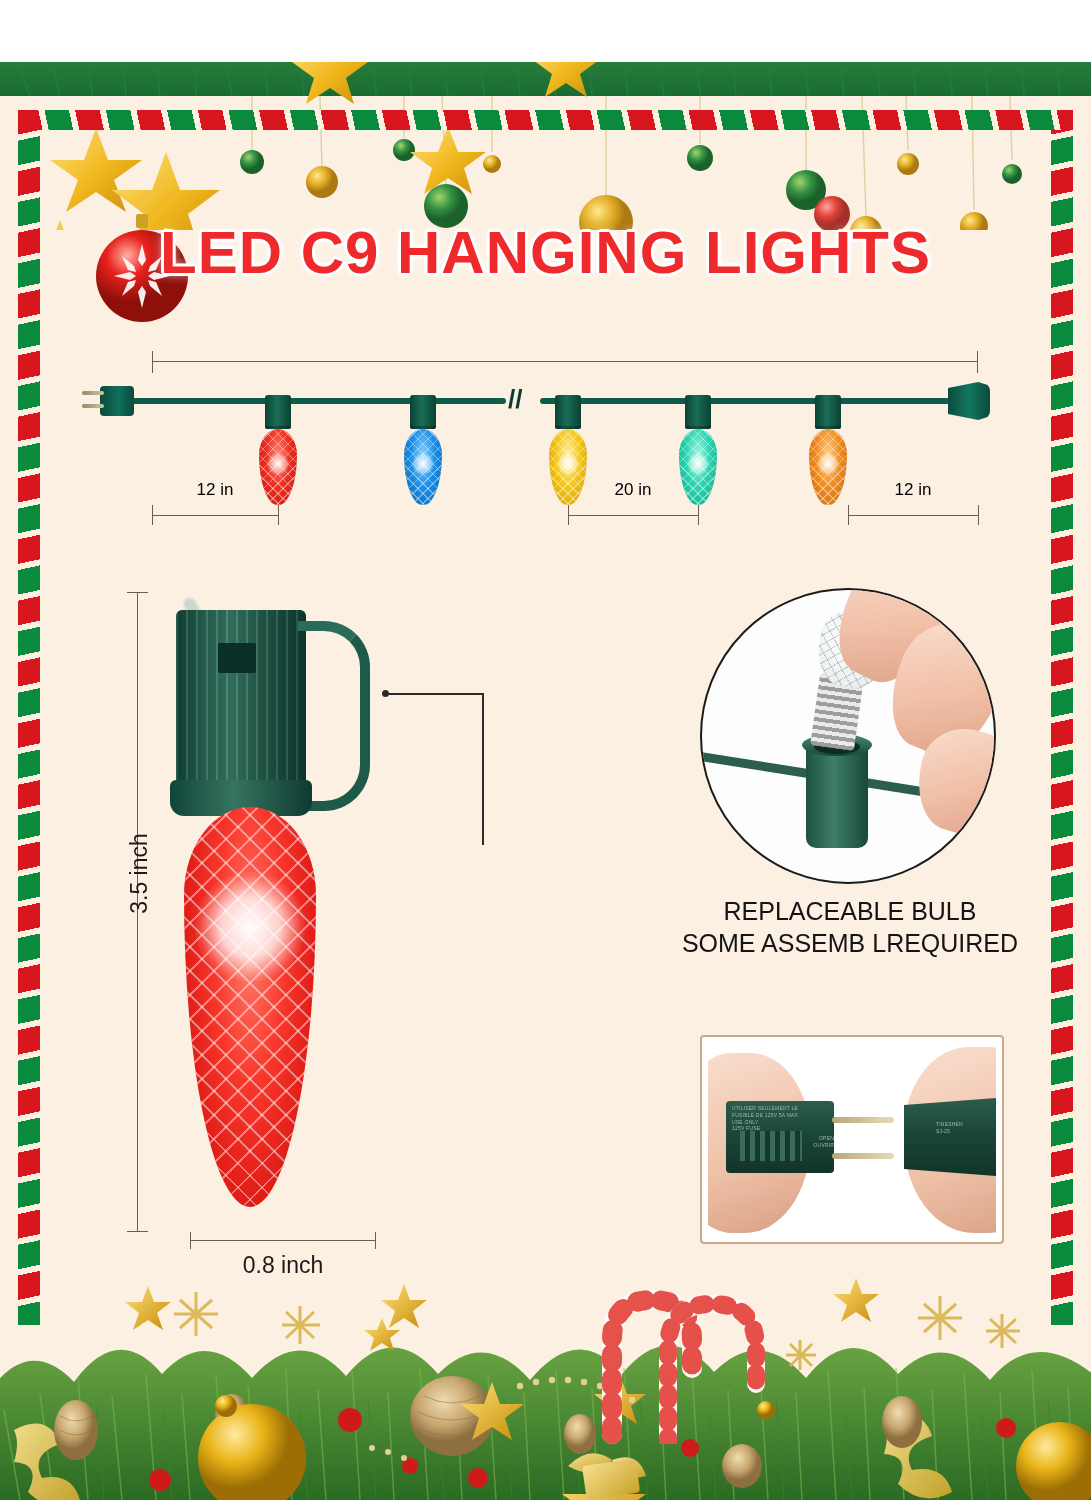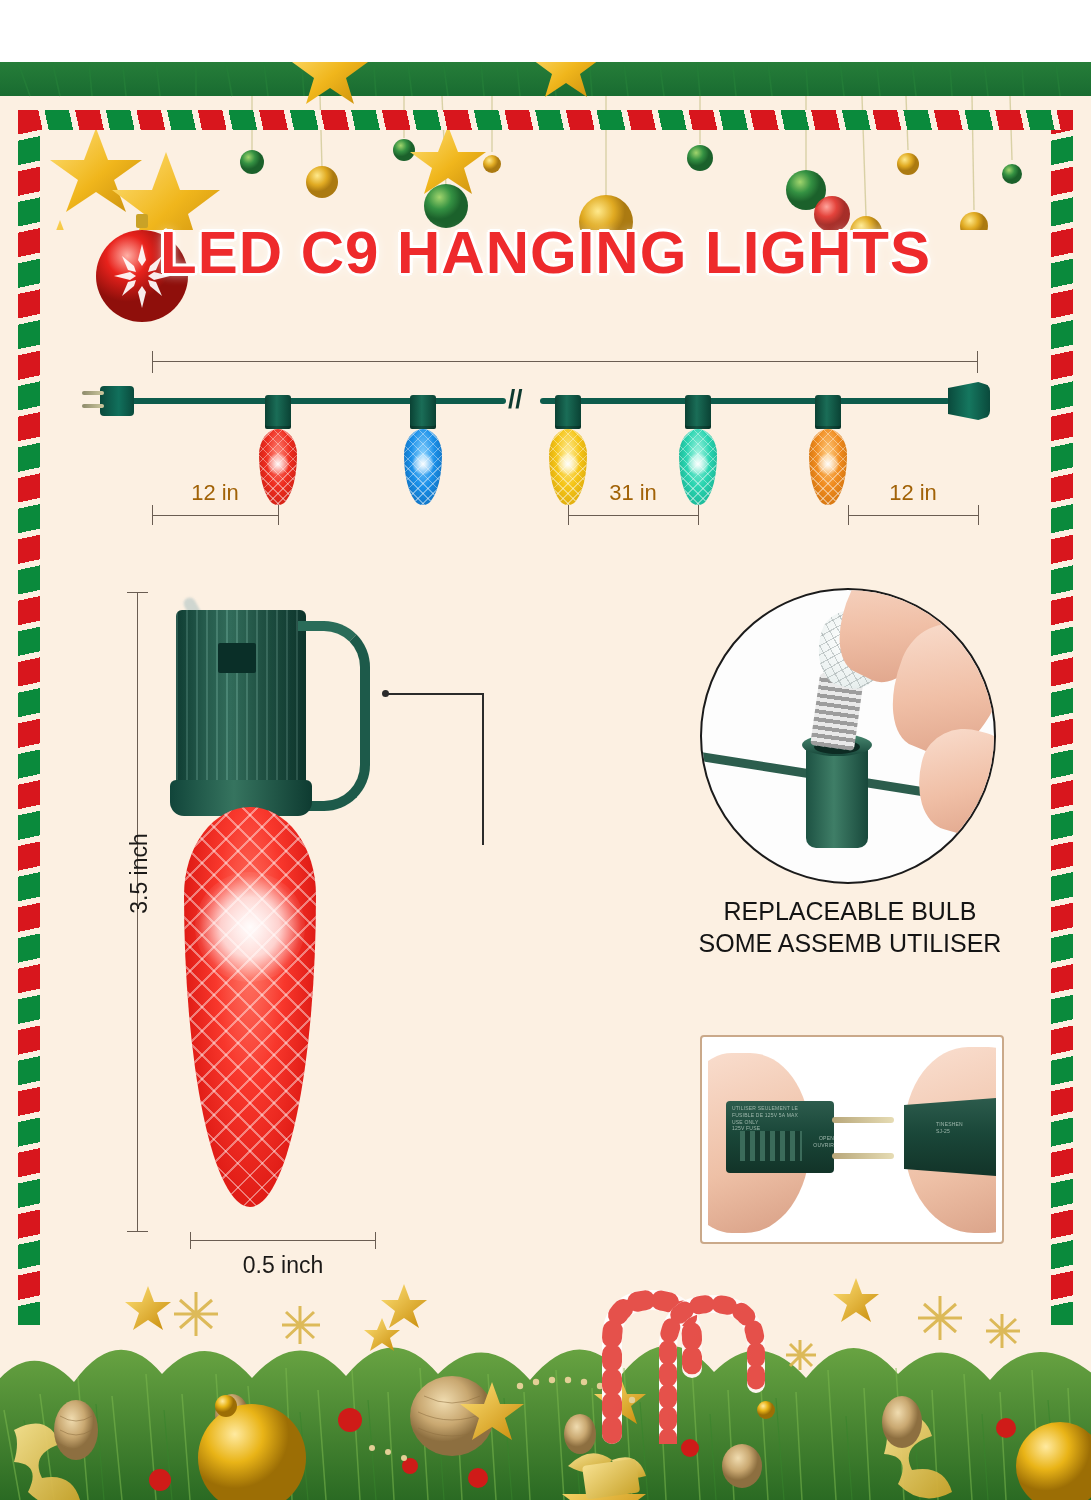--- a/index.html
+++ b/index.html
@@ -84,21 +84,21 @@
   .bulb .glass{width:38px;height:76px;margin:0 auto;
      border-radius:50% 50% 48% 48% / 34% 34% 66% 66%;
      position:relative;overflow:hidden;}
   .bulb .glass::before{content:"";position:absolute;inset:0;
      background-image:
        repeating-linear-gradient(45deg,rgba(255,255,255,.40) 0 1px,transparent 1px 7px),
        repeating-linear-gradient(-45deg,rgba(255,255,255,.40) 0 1px,transparent 1px 7px);}
   .bulb .glass::after{content:"";position:absolute;left:50%;top:46%;width:22px;height:22px;
      transform:translate(-50%,-50%);border-radius:50%;
      background:radial-gradient(circle,rgba(255,255,255,.95) 0%,rgba(255,255,255,.35) 55%,rgba(255,255,255,0) 72%);}
-  .dimlabel{position:absolute;font-size:22px;color:#a16207;}
+  .dimlabel{position:absolute;font-size:17px;color:#000000;}
 
   
   #product-bulb{position:absolute;left:150px;top:575px;width:240px;height:660px;z-index:7;}
   .pb-cap{position:absolute;left:36px;top:22px;width:12px;height:22px;background:#cfd6d0;
      border-radius:6px 6px 0 0;transform:rotate(-28deg);filter:blur(1px);}
   .pb-body{position:absolute;left:26px;top:35px;width:130px;height:180px;
      background:linear-gradient(90deg,#11453a 0%,#2a6756 22%,#387a66 42%,#245c4c 66%,#0e3b31 100%);
      border-radius:6px 6px 10px 10px;
      box-shadow:inset 0 0 0 0 transparent;}
   .pb-ribs{position:absolute;left:26px;top:35px;width:130px;height:180px;border-radius:6px 6px 10px 10px;
@@ -339,21 +339,21 @@
     </div>
 
     <div class="dimline" style="left:152px;top:190px;width:126px;"></div>
     <div class="dimtick" style="left:152px;top:180px;height:20px;"></div>
     <div class="dimtick" style="left:278px;top:180px;height:20px;"></div>
     <div class="dimlabel" style="left:152px;top:155px;width:126px;text-align:center;">12 in</div>
 
     <div class="dimline" style="left:568px;top:190px;width:130px;"></div>
     <div class="dimtick" style="left:568px;top:180px;height:20px;"></div>
     <div class="dimtick" style="left:698px;top:180px;height:20px;"></div>
-    <div class="dimlabel" style="left:568px;top:155px;width:130px;text-align:center;">31 in</div>
+    <div class="dimlabel" style="left:568px;top:155px;width:130px;text-align:center;">20 in</div>
 
     <div class="dimline" style="left:848px;top:190px;width:130px;"></div>
     <div class="dimtick" style="left:848px;top:180px;height:20px;"></div>
     <div class="dimtick" style="left:978px;top:180px;height:20px;"></div>
     <div class="dimlabel" style="left:848px;top:155px;width:130px;text-align:center;">12 in</div>
   </div>
 
   <div id="product-bulb">
     <div class="pb-cap"></div>
     <div class="pb-body"></div>
@@ -373,37 +373,37 @@
     <div class="vline"></div>
     <div class="cap" style="top:0;"></div>
     <div class="cap" style="top:639px;"></div>
     <div id="height-label">3.5 inch</div>
   </div>
 
   <div id="width-dim">
     <div class="hline"></div>
     <div class="cap" style="left:0;"></div>
     <div class="cap" style="left:185px;"></div>
-    <div id="width-label">0.5 inch</div>
+    <div id="width-label">0.8 inch</div>
   </div>
 
   <div id="bulb-replace-photo">
     <div class="rp-wire"></div>
     <div class="rp-socket"></div>
     <div class="rp-socket-rim"></div>
     <div class="rp-socket-hole"></div>
     <div class="rp-screw"></div>
     <div class="rp-bulbglass"></div>
     <div class="finger fA"></div>
     <div class="finger fB"></div>
     <div class="finger fC"></div>
   </div>
 
   <div id="replace-caption">REPLACEABLE BULB
-SOME ASSEMB UTILISER</div>
+SOME ASSEMB LREQUIRED</div>
 
   <div id="plug-photo">
     <div class="pp-inner">
       <div class="pp-hand pp-handL"></div>
       <div class="pp-hand pp-handR"></div>
 
       <div class="pp-plugL">
         <div class="ridge"></div>
       </div>
       <div class="pp-txt" style="left:24px;top:62px;width:92px;">UTILISER SEULEMENT LE

